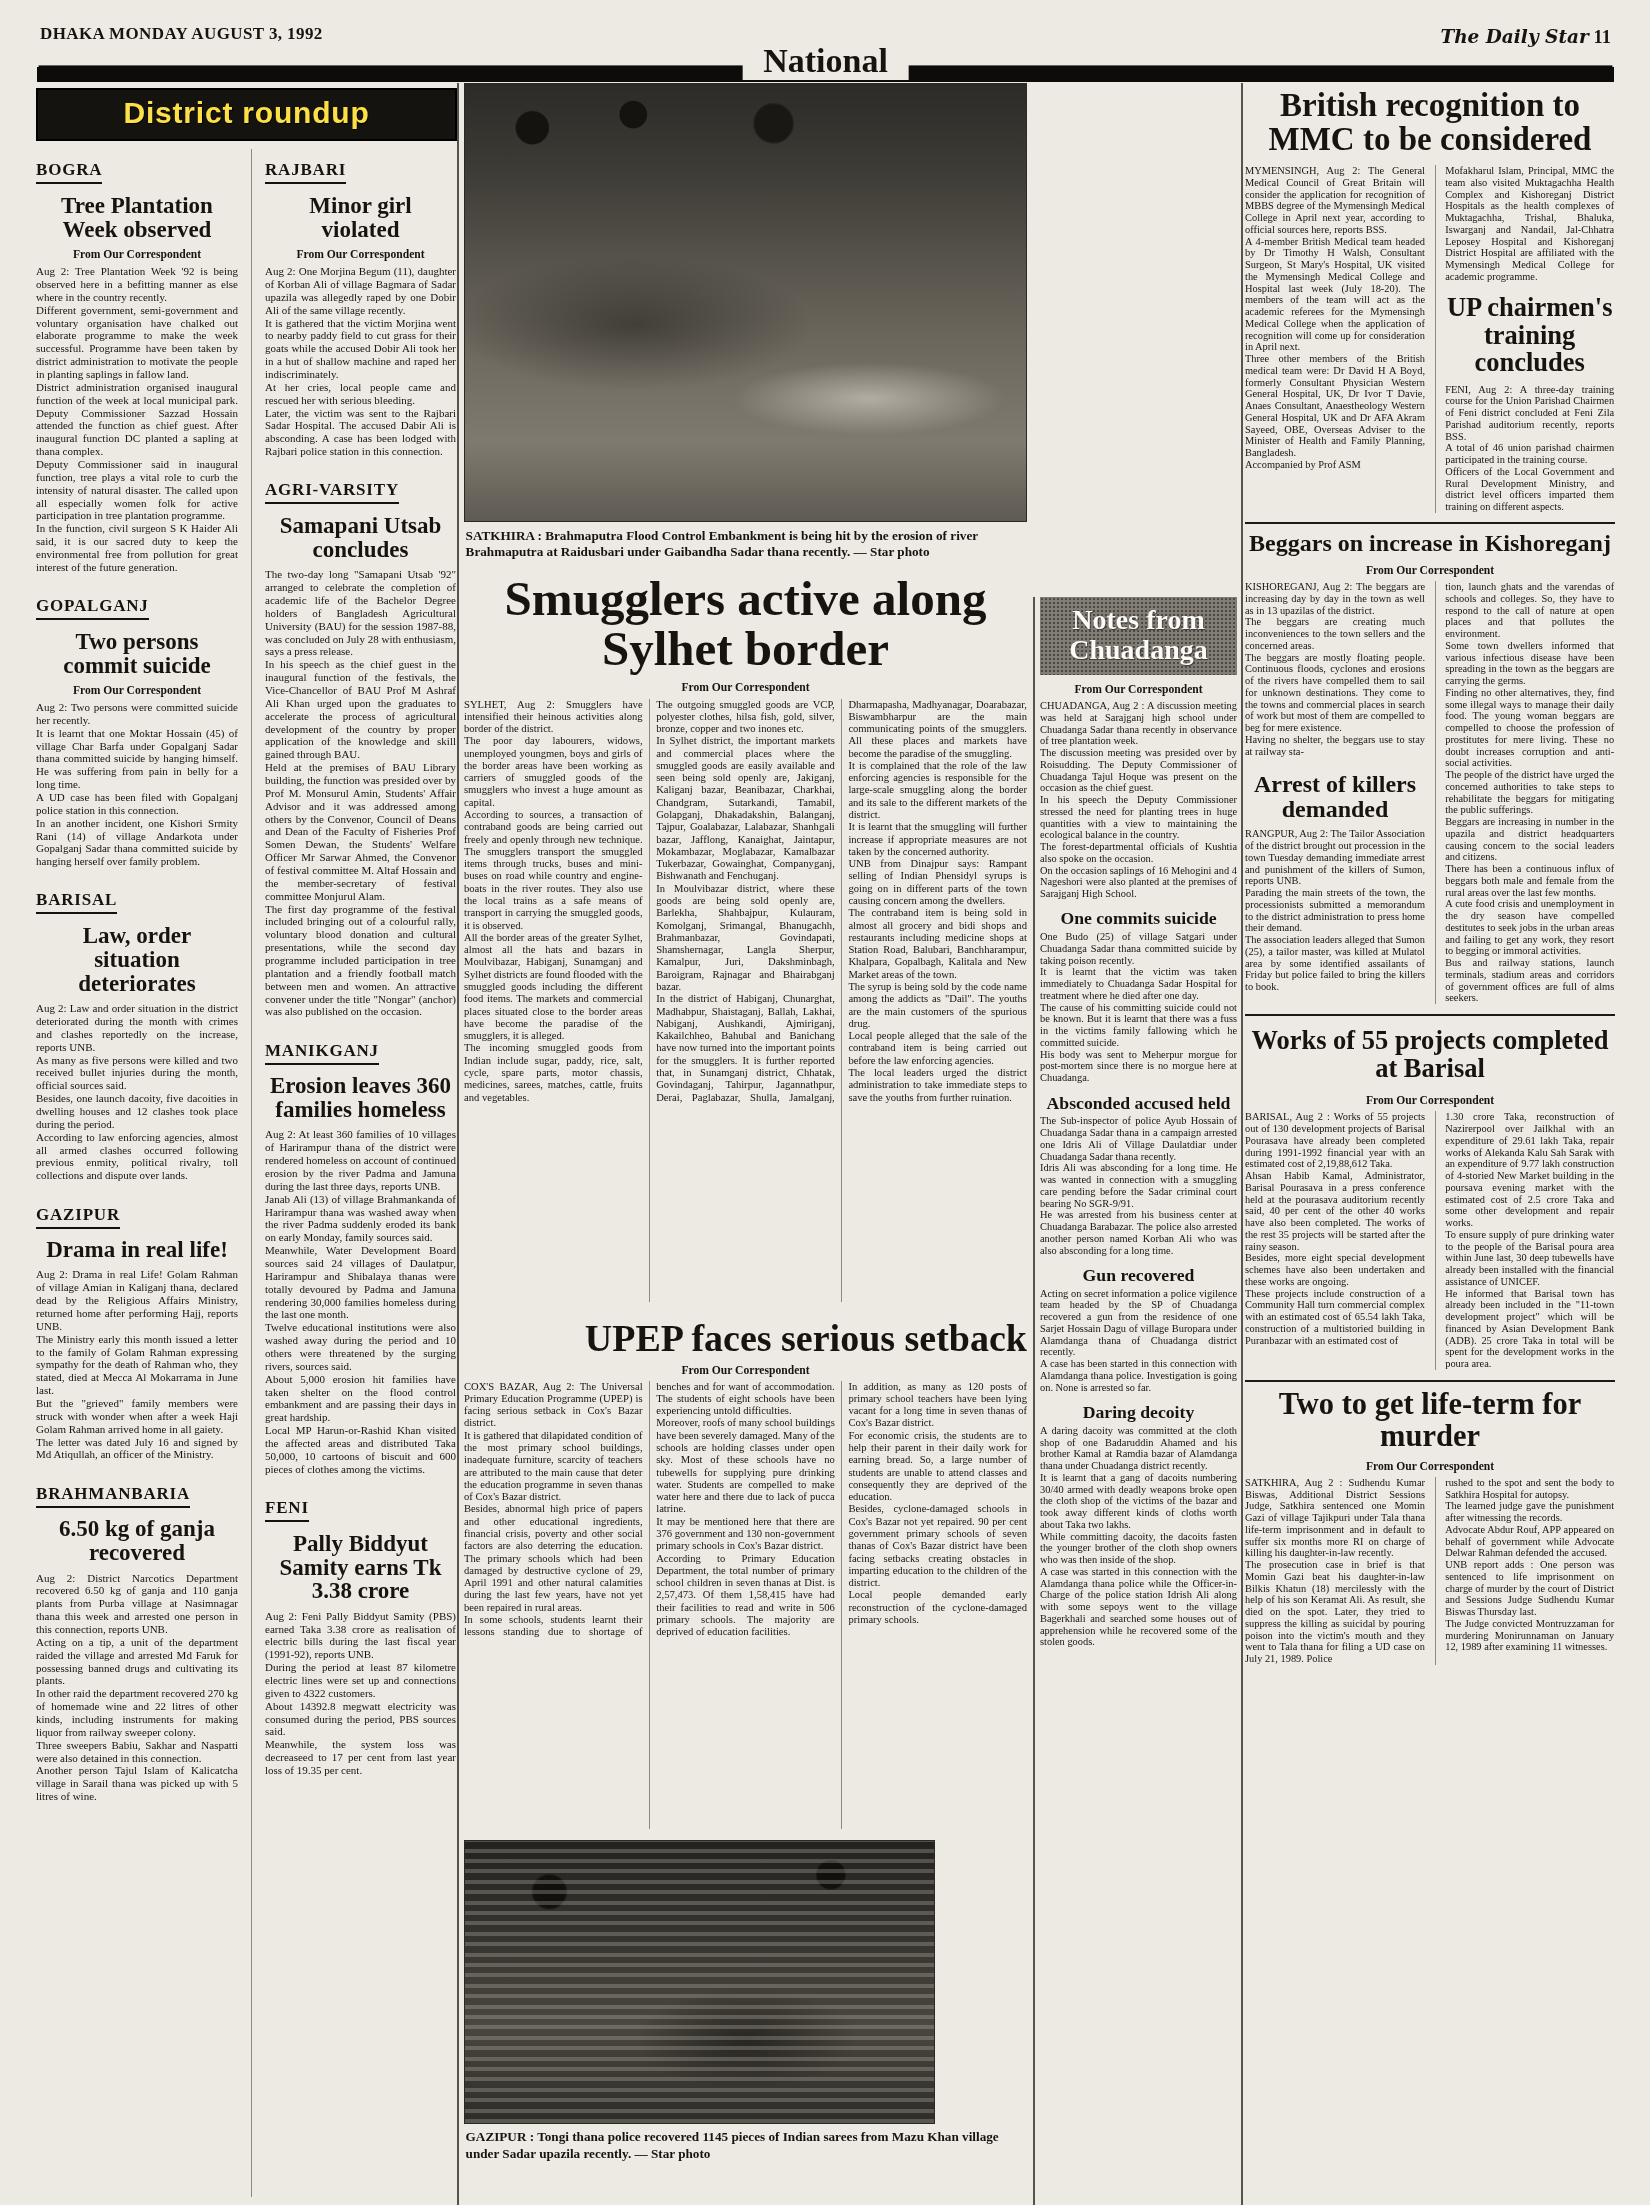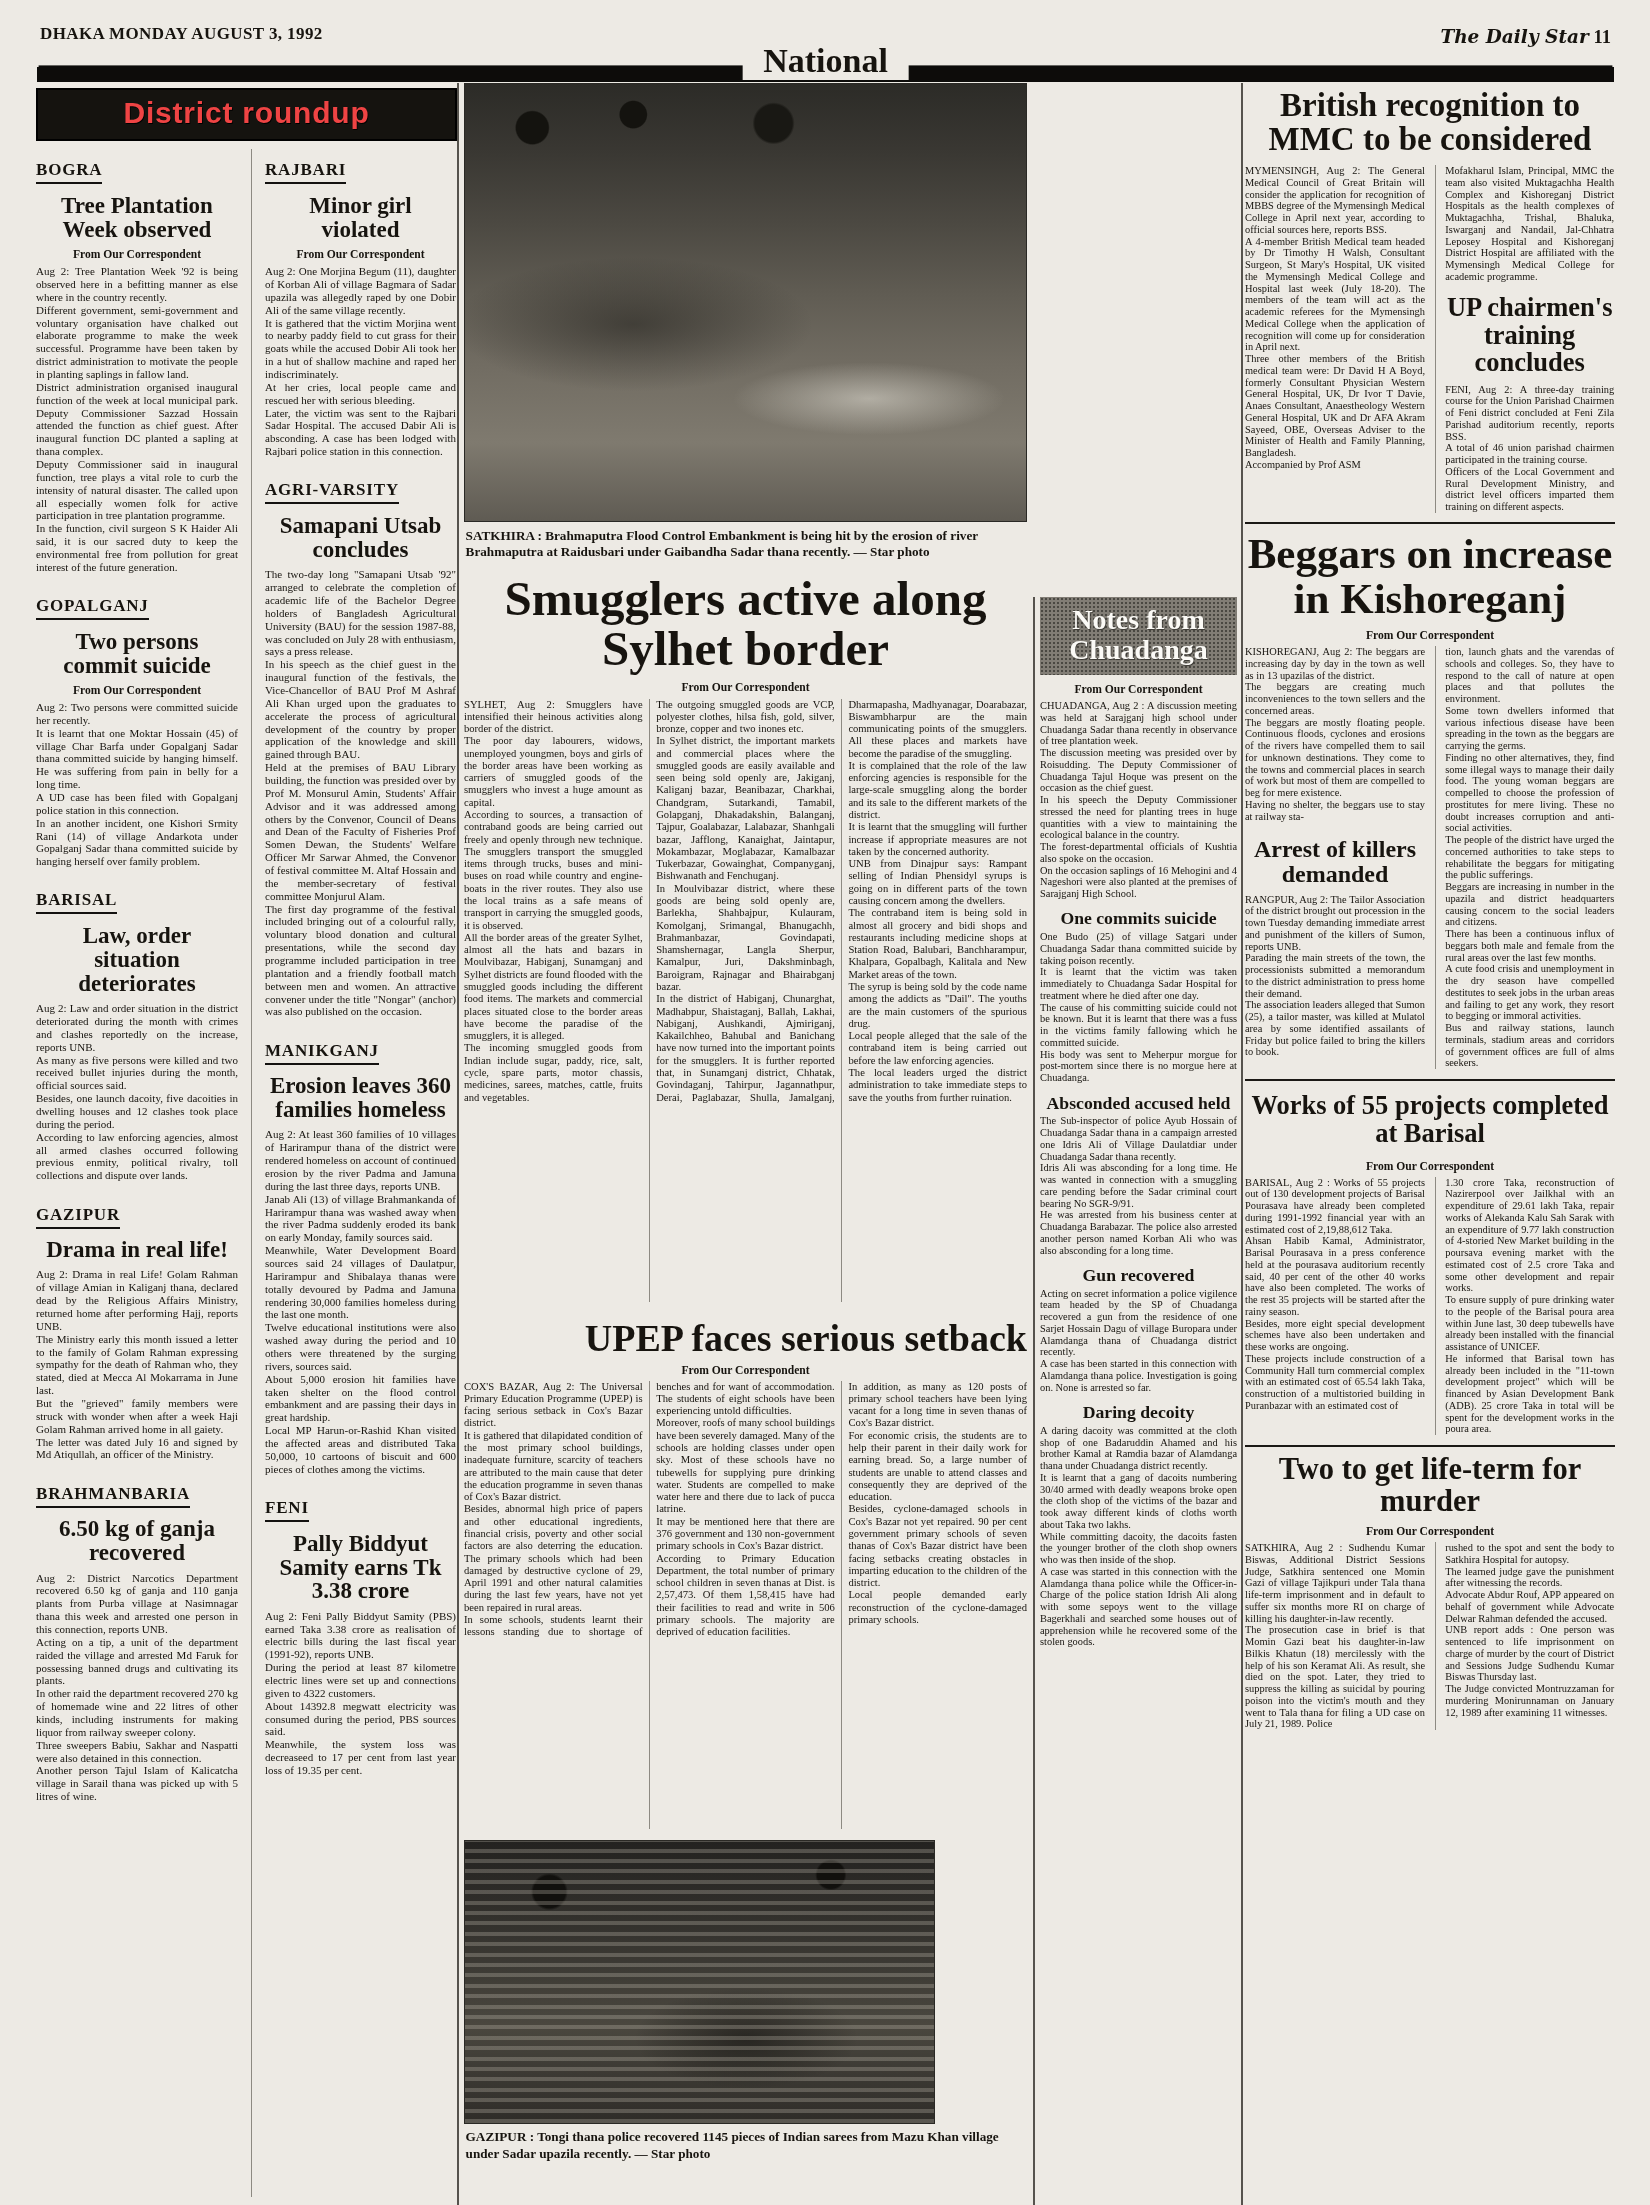--- a/index.html
+++ b/index.html
@@ -18,21 +18,21 @@
   .vr { position:absolute; width:1.6px; background:#56534d; z-index:1; }
   
   .loc { font-weight:bold; font-size:17px; letter-spacing:0.8px; border-bottom:2.4px solid #141210;
          display:inline-block; padding-bottom:2px; margin:11.2px 0 3.2px; }
   .art-h { font-weight:bold; font-size:23px; line-height:1.04; text-align:center; margin:6.4px 3.2px 6.4px; }
   .byline { font-weight:bold; font-size:11.6px; text-align:center; margin:1.6px 0 4px; }
   .body  { font-size:11px; line-height:1.17; text-align:justify; white-space:pre-line; }
   .body-sm { font-size:10.4px; line-height:1.13; text-align:justify; white-space:pre-line; }
   
   #left { position:absolute; left:36px; top:88px; width:421px; height:2115px; overflow:hidden; }
-  .dr-title { background:#15130f; color:#ef4444; font-family:"Liberation Sans", sans-serif; font-weight:bold;
+  .dr-title { background:#15130f; color:#fde047; font-family:"Liberation Sans", sans-serif; font-weight:bold;
               font-size:30px; text-align:center; padding:6.4px 0 8.8px; border:2.4px solid #000;
               text-shadow:0.8px 0.8px 0 #000; letter-spacing:0.8px; }
   .dr-cols { display:flex; margin-top:8px; }
   .dr-col { width:202px; height:2048px; overflow:hidden; }
   .dr-col + .dr-col { border-left:0.8px solid #8d8a82; padding-left:13px; margin-left:13px; width:191px; }
   .art { margin-bottom:11.2px; }
   
   #center { position:absolute; left:464px; top:83px; width:563px; height:2122px; overflow:hidden; }
   .photo-top { height:437px; border:0.8px solid #2a2925;
     background:
@@ -267,21 +267,21 @@
         <div class="body body-sm">Mofakharul Islam, Principal, MMC the team also visited Muktagachha Health Complex and Kishoreganj District Hospitals as the health complexes of Muktagachha, Trishal, Bhaluka, Iswarganj and Nandail, Jal-Chhatra Leposey Hospital and Kishoreganj District Hospital are affiliated with the Mymensingh Medical College for academic programme.</div>
         <h2 class="r-h2">UP chairmen's training concludes</h2>
         <div class="body body-sm">FENI, Aug 2: A three-day training course for the Union Parishad Chairmen of Feni district concluded at Feni Zila Parishad auditorium recently, reports BSS.
 A total of 46 union parishad chairmen participated in the training course.
 Officers of the Local Government and Rural Development Ministry, and district level officers imparted them training on different aspects.</div>
       </div>
     </div>
 
     <div class="hrule"></div>
 
-    <h1 class="r-h1" style="font-size:43px;">Beggars on increase in Kishoreganj</h1>
+    <h1 class="r-h1" style="font-size:24px;">Beggars on increase in Kishoreganj</h1>
     <div class="byline">From Our Correspondent</div>
     <div class="two-col">
       <div class="tc">
         <div class="body body-sm">KISHOREGANJ, Aug 2: The beggars are increasing day by day in the town as well as in 13 upazilas of the district.
 The beggars are creating much inconveniences to the town sellers and the concerned areas.
 The beggars are mostly floating people. Continuous floods, cyclones and erosions of the rivers have compelled them to sail for unknown destinations. They come to the towns and commercial places in search of work but most of them are compelled to beg for mere existence.
 Having no shelter, the beggars use to stay at railway sta-</div>
         <h2 class="r-h2 arrest-h">Arrest of killers demanded</h2>
         <div class="body body-sm">RANGPUR, Aug 2: The Tailor Association of the district brought out procession in the town Tuesday demanding immediate arrest and punishment of the killers of Sumon, reports UNB.
 Parading the main streets of the town, the processionists submitted a memorandum to the district administration to press home their demand.

